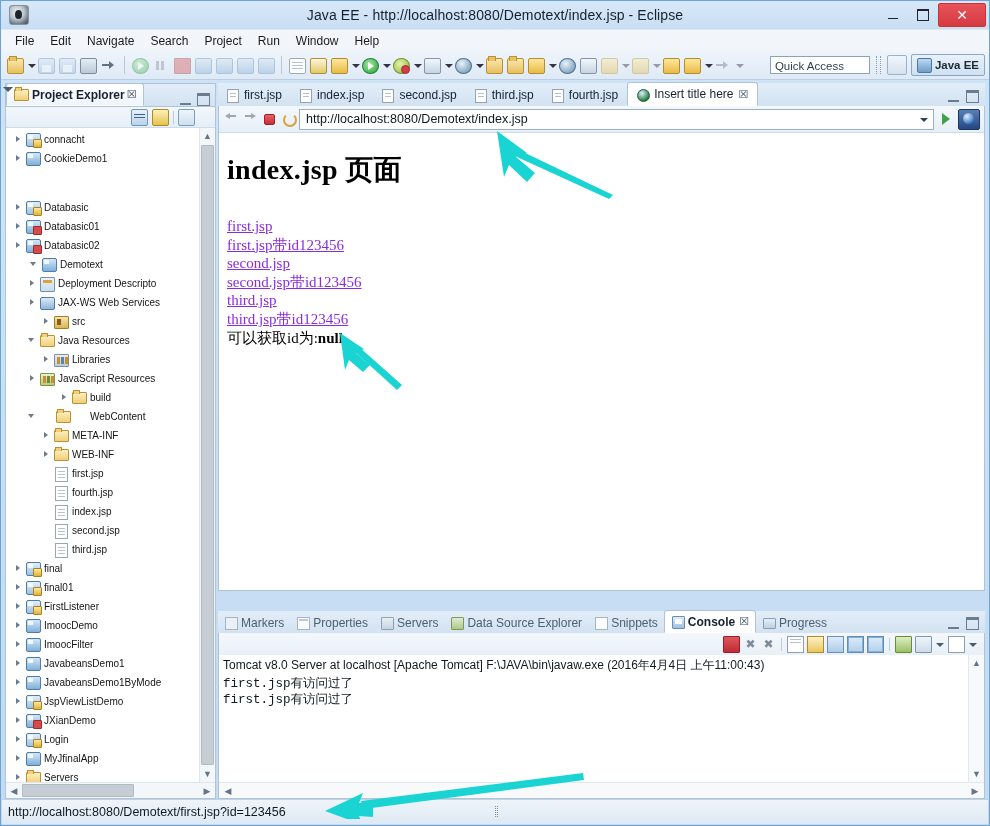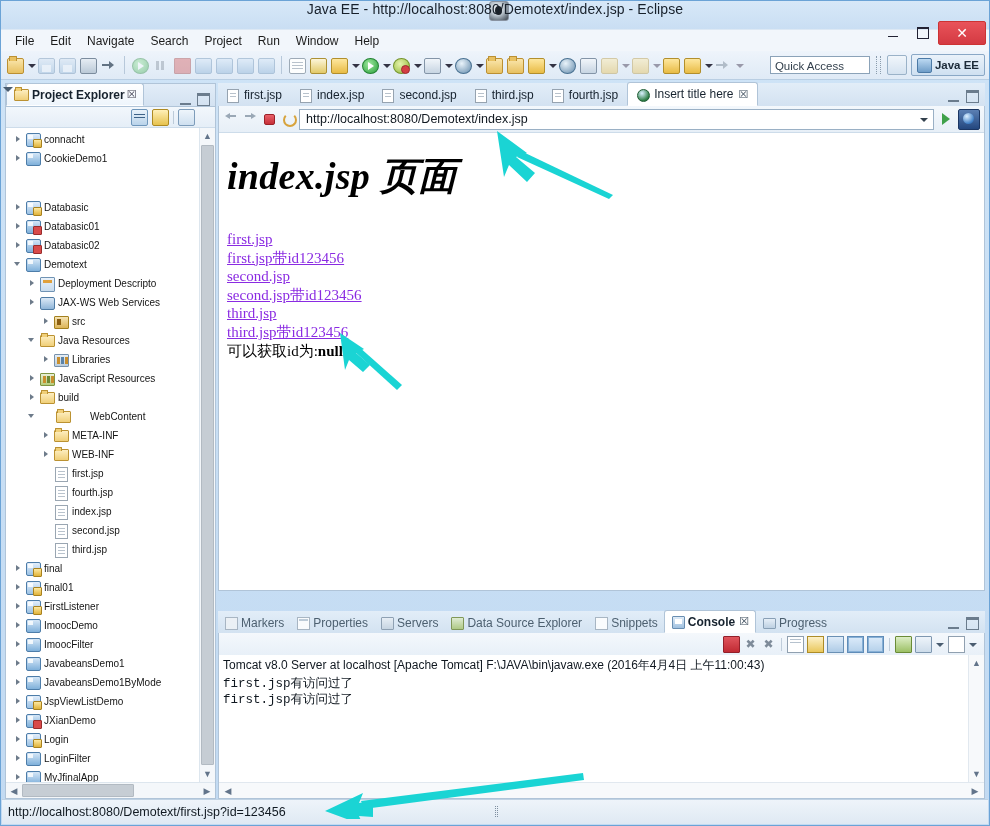--- a/index.html
+++ b/index.html
@@ -14,21 +14,21 @@
     position:relative;width:990px;height:826px;
     background:linear-gradient(#cfe4f7,#c2daf2);
     box-sizing:border-box;
     border:1px solid #6ba3d6;
   }
 
   
   .titlebar{
     position:relative;height:28px;
     background:linear-gradient(#d7e8f8,#c9def3);
-    display:flex;align-items:center;flex-direction:column;
+    display:flex;align-items:center;
   }
   .app-icon{
     width:18px;height:18px;margin-left:8px;border-radius:3px;
     background:radial-gradient(circle at 40% 35%, #f5f7f9 0%, #b9c3cc 45%, #6f7a85 75%, #3b434b 100%);
     border:1px solid #8892a0;
     position:relative;flex:none;
   }
   .app-icon:after{
     content:"";position:absolute;left:5px;top:4px;width:7px;height:9px;border-radius:50%;
     background:#1d232a;
@@ -260,21 +260,21 @@
   .url-caret{width:14px;height:17px;position:relative;}
   .url-caret:after{content:"";position:absolute;left:3px;top:7px;border-left:4px solid transparent;border-right:4px solid transparent;border-top:4px solid #33404d;}
   .bb-go{width:18px;height:18px;position:relative;}
   .bb-go:after{content:"";position:absolute;left:5px;top:3px;border-left:8px solid #3fa14a;border-top:6px solid transparent;border-bottom:6px solid transparent;}
   .bb-ext{width:20px;height:19px;background:linear-gradient(#5b7fb3,#23477f);border:1px solid #1b3663;border-radius:2px;position:relative;}
   .bb-ext:after{content:"";position:absolute;left:4px;top:3px;width:11px;height:11px;border-radius:50%;background:radial-gradient(circle at 35% 30%,#dff0ff,#3f7fc6 70%,#1e4f8f);}
 
   .page{flex:1;background:#fff;overflow:hidden;position:relative;padding:18px 0 0 8px;}
   .page h1{
     margin:0 0 0 0;font-family:"Liberation Serif","DejaVu Serif",serif;
-    font-size:38px;font-weight:bold;color:#000;letter-spacing:.3px;font-style:italic;
+    font-size:28px;font-weight:bold;color:#000;letter-spacing:.3px;
   }
   .page .links{margin-top:28px;font-family:"Liberation Serif","DejaVu Serif",serif;font-size:15px;line-height:18.6px;}
   .page .links a{color:#8a2be2;text-decoration:underline;display:block;width:max-content;}
   .page .plain{color:#000;font-family:"Liberation Serif","DejaVu Serif",serif;font-size:15px;}
   .page .plain b{font-weight:bold;}
 
   
   .console-area{height:188px;flex:none;display:flex;flex-direction:column;margin-top:20px;min-height:0;}
   .ctabrow{
     height:22px;display:flex;align-items:flex-end;
@@ -543,21 +543,21 @@
                 </span>
                 <span class="tlabel">Databasic01</span>
               </div>
               <div class="trow" style="padding-left: 6px;">
                 <span class="twist closed"></span>
                 <span class="ticon">
                   <i class="i-proj err"></i>
                 </span>
                 <span class="tlabel">Databasic02</span>
               </div>
-              <div class="trow" style="padding-left: 6px;">
+              <div class="trow" style="padding-left: 6px; margin-left: 16px;">
                 <span class="twist open"></span>
                 <span class="ticon">
                   <i class="i-proj"></i>
                 </span>
                 <span class="tlabel">Demotext</span>
               </div>
               <div class="trow" style="padding-left: 20px;">
                 <span class="twist closed"></span>
                 <span class="ticon">
                   <i class="i-dd"></i>
@@ -592,21 +592,21 @@
                 </span>
                 <span class="tlabel">Libraries</span>
               </div>
               <div class="trow" style="padding-left: 20px;">
                 <span class="twist closed"></span>
                 <span class="ticon">
                   <i class="i-js"></i>
                 </span>
                 <span class="tlabel">JavaScript Resources</span>
               </div>
-              <div class="trow" style="padding-left: 20px;">
+              <div class="trow" style="padding-left: 4px; margin-left: 48px;">
                 <span class="twist closed"></span>
                 <span class="ticon">
                   <i class="i-folder"></i>
                 </span>
                 <span class="tlabel">build</span>
               </div>
               <div class="trow" style="padding-left: 20px; gap: 16px;">
                 <span class="twist open"></span>
                 <span class="ticon">
                   <i class="i-folder"></i>
@@ -724,27 +724,20 @@
                   <i class="i-proj err"></i>
                 </span>
                 <span class="tlabel">JXianDemo</span>
               </div>
               <div class="trow" style="padding-left: 6px;">
                 <span class="twist closed"></span>
                 <span class="ticon">
                   <i class="i-proj jproj"></i>
                 </span>
                 <span class="tlabel">Login</span>
-              </div>
-              <div class="trow" style="padding-left: 6px;">
-                <span class="twist closed"></span>
-                <span class="ticon">
-                  <i class="i-proj"></i>
-                </span>
-                <span class="tlabel">LoginFilter</span>
               </div>
               <div class="trow" style="padding-left: 6px;">
                 <span class="twist closed"></span>
                 <span class="ticon">
                   <i class="i-proj"></i>
                 </span>
                 <span class="tlabel">MyJfinalApp</span>
               </div>
               <div class="trow" style="padding-left: 6px;">
                 <span class="twist closed"></span>

